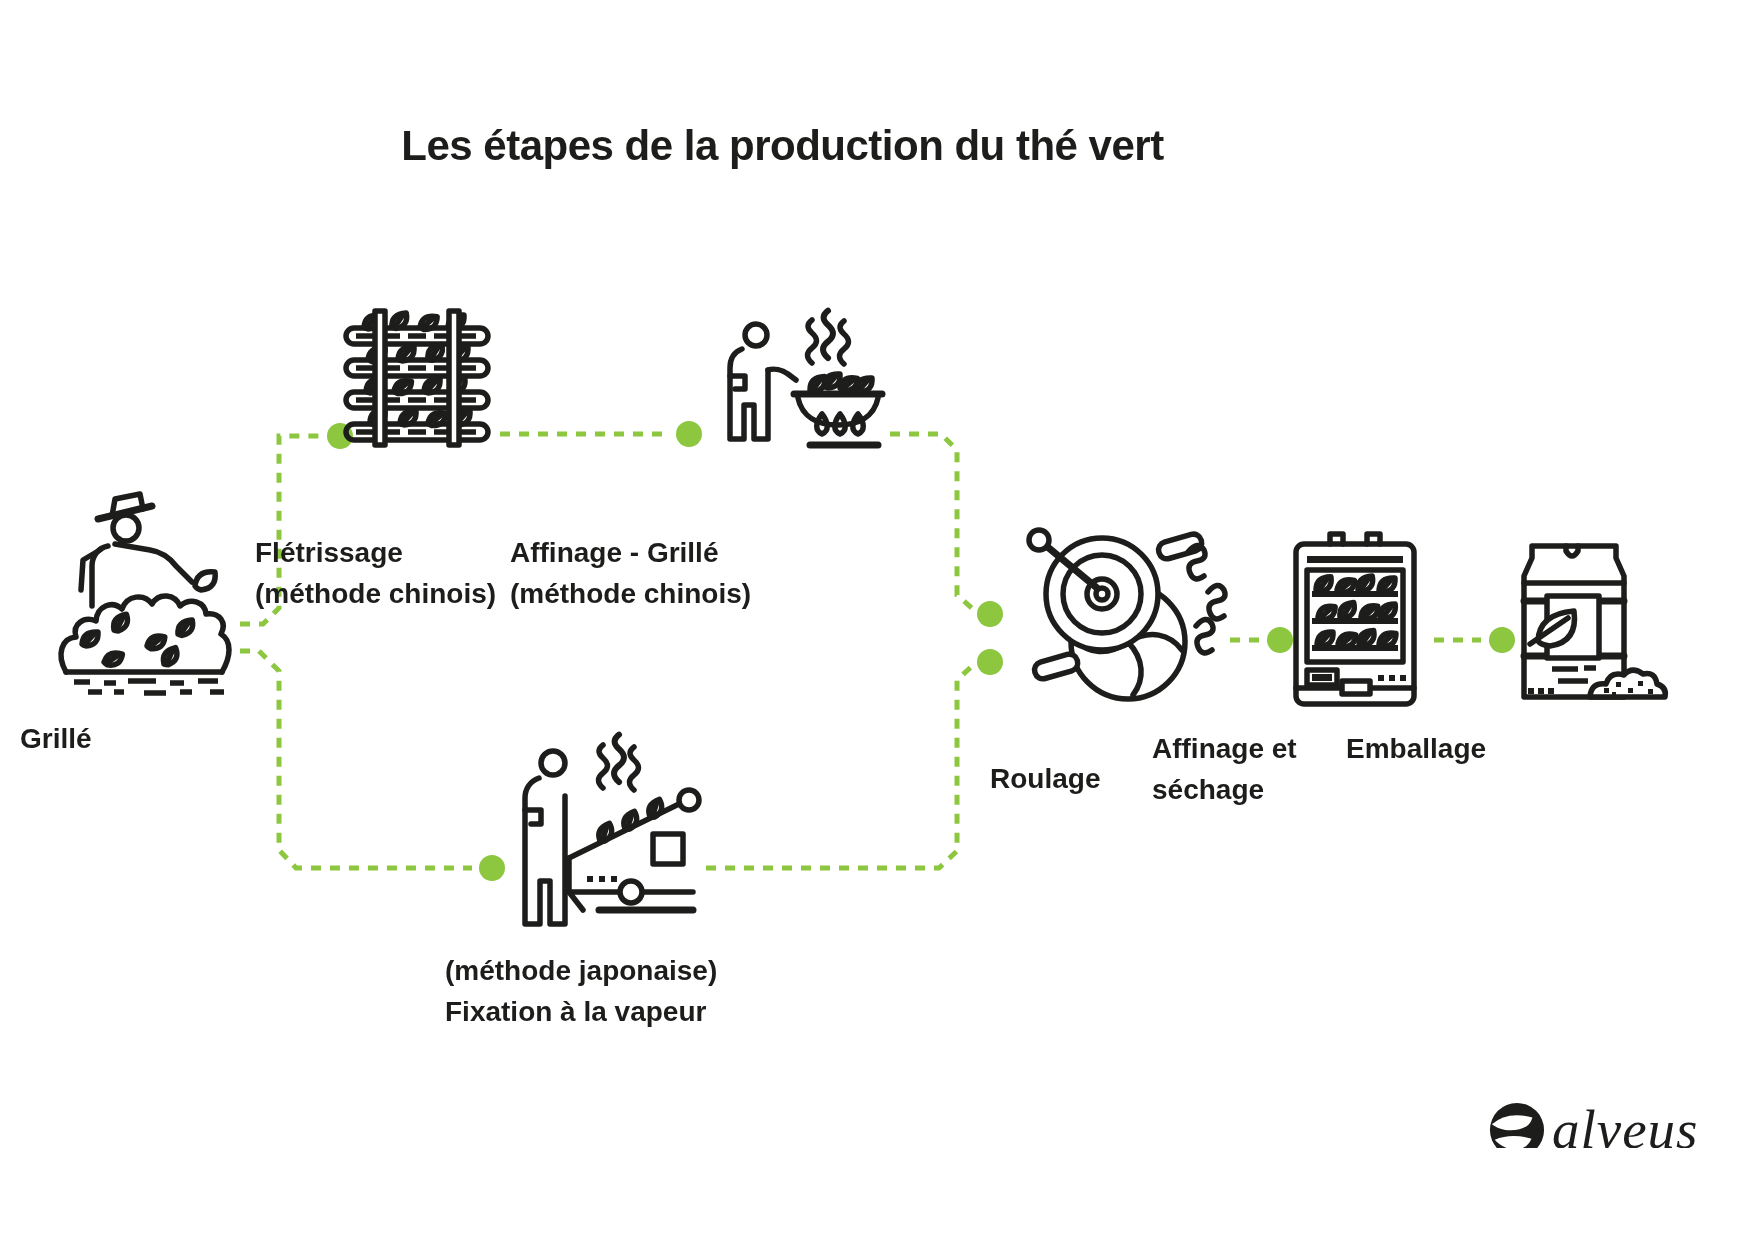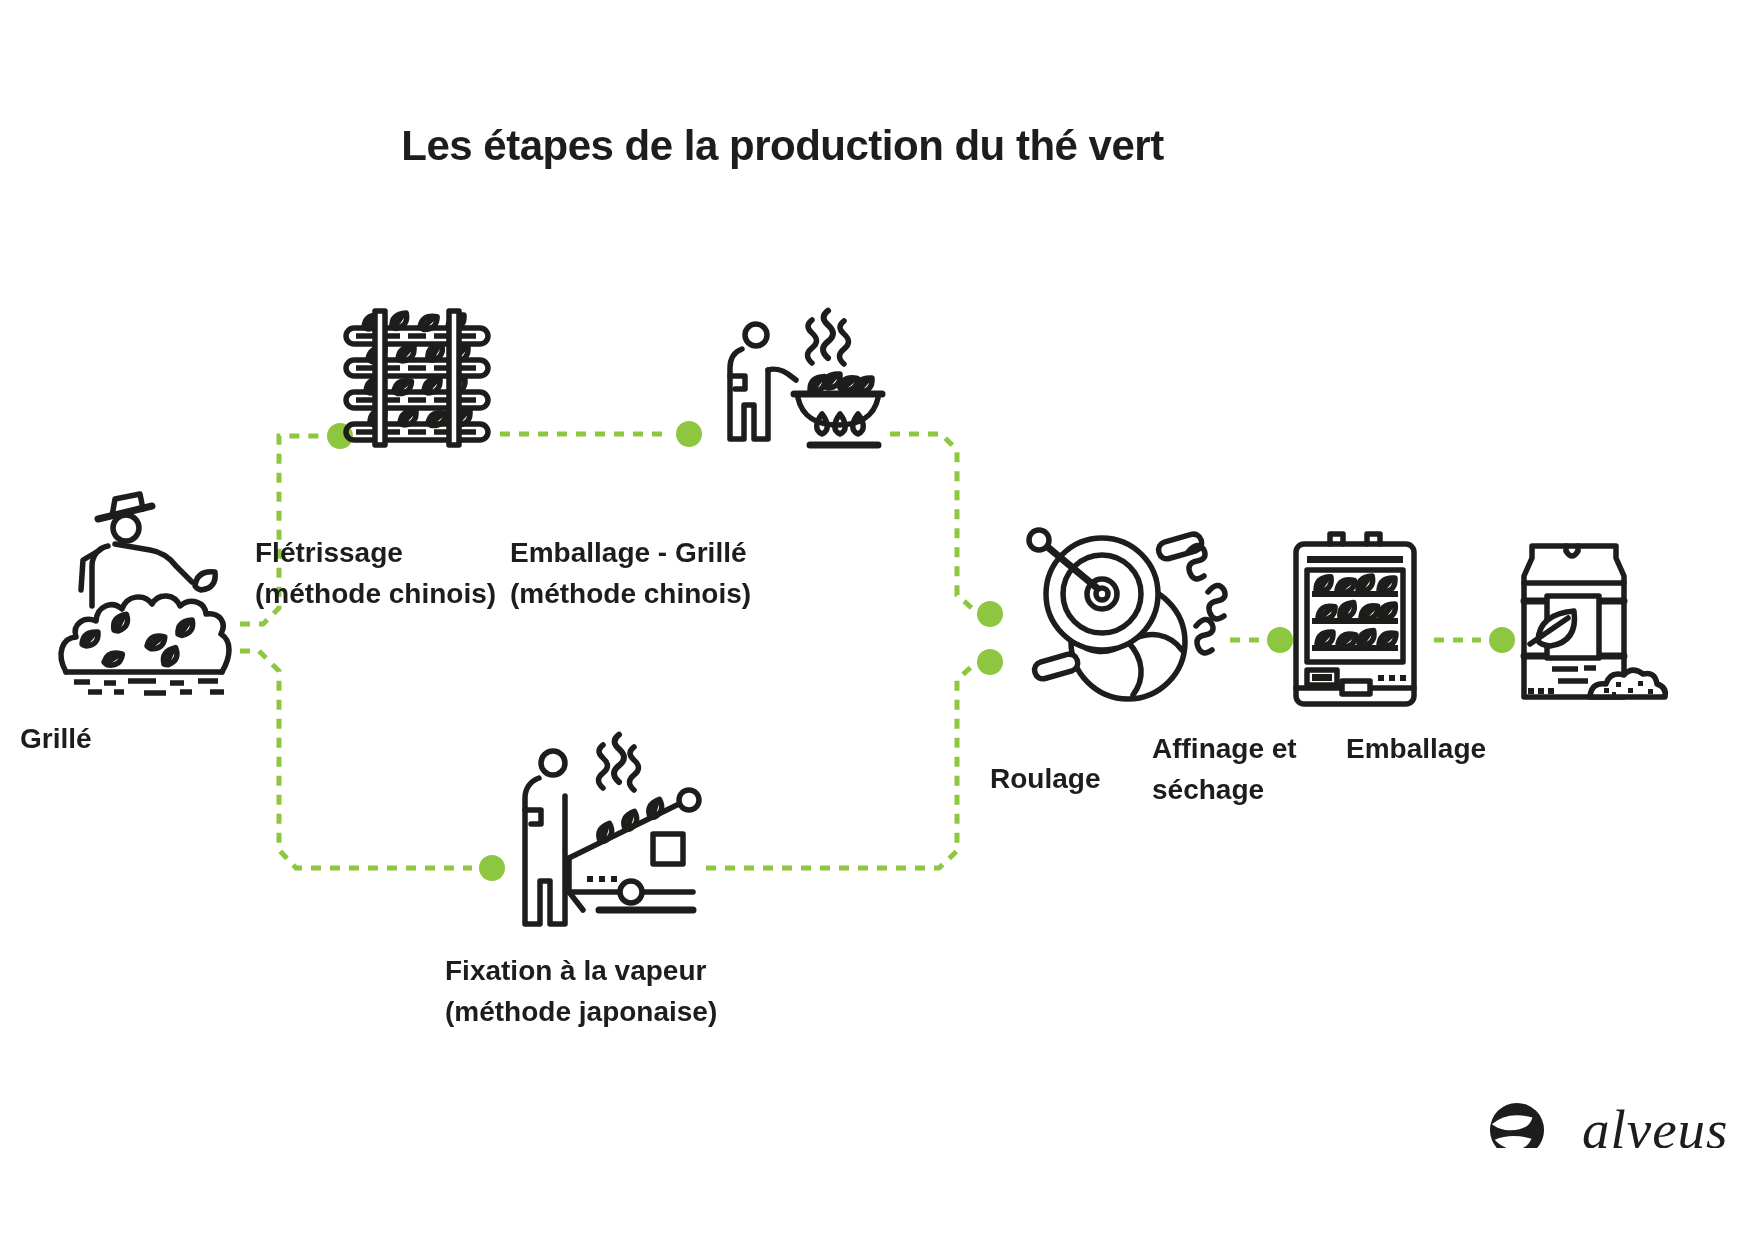--- a/index.html
+++ b/index.html
@@ -13,21 +13,21 @@
   .flow path{stroke:#8dc63f;stroke-width:5;fill:none;stroke-dasharray:10 9;stroke-linecap:butt;}
   .flow circle{fill:#8dc63f;stroke:none;}
   svg.icon{position:absolute;overflow:visible;}
   .icon path,.icon circle,.icon rect,.icon line{stroke:#1d1d1b;stroke-width:5.5;fill:none;
          stroke-linejoin:round;stroke-linecap:round;}
   .icon .thick{stroke-width:7;}
   .icon .butt{stroke-linecap:butt;}
   .icon .fill{fill:#1d1d1b;stroke:none;}
   .icon .wfill{fill:#ffffff;}
   .logo-text{position:absolute;left:1552px;top:1098px;font-family:"Liberation Serif","DejaVu Serif",serif;
-         font-style:italic;font-size:55px;color:#1d1d1b;letter-spacing:1px;margin-left:30px;}
+         font-style:italic;font-size:55px;color:#1d1d1b;letter-spacing:1px;}
   .defs{position:absolute;width:0;height:0;}
 </style>
 </head>
 <body>
 
 <div class="canvas">
 
   <svg class="icon defs" aria-hidden="true">
     <defs>
       <g id="leaf">
@@ -124,21 +124,21 @@
     <use href="#leaf" transform="translate(100,72) rotate(-6)"></use>
     <use href="#leaf" transform="translate(114,68)"></use>
     <use href="#leaf" transform="translate(130,70) rotate(8)"></use>
     <use href="#leaf" transform="translate(146,72)"></use>
     <use href="#flame" transform="translate(112,96)"></use>
     <use href="#flame" transform="translate(130,96)"></use>
     <use href="#flame" transform="translate(148,96)"></use>
     <path class="thick" d="M100 127 H168"></path>
   </svg>
   <div class="label" style="left:510px;top:532px;width:310px">
-    <div>Emballage - Grillé</div>
+    <div>Affinage - Grillé</div>
     <div>(méthode chinois)</div>
   </div>
 
   <svg class="icon" style="left:503px;top:740px" width="195" height="195" viewBox="0 0 195 195">
     <circle cx="50" cy="23" r="12"></circle>
     <path d="M36 38 C27 41 22 49 22 58 L22 184 H37 V141 H47 V184 H62 V56"></path>
     <path d="M22 70 H38 V84 H28"></path>
     <use href="#steam" transform="translate(100,48)"></use>
     <use href="#steam" transform="translate(116,42) scale(1.1)"></use>
     <use href="#steam" transform="translate(131,50)"></use>
@@ -148,22 +148,22 @@
     <use href="#leaf" transform="translate(147,77) rotate(-25)"></use>
     <circle class="wfill" cx="186" cy="60" r="10"></circle>
     <path d="M66 118 V152 H190"></path>
     <rect x="150" y="94" width="30" height="30"></rect>
     <path class="fill" d="M84 136h6v6h-6z M96 136h6v6h-6z M108 136h6v6h-6z"></path>
     <circle class="wfill" cx="128" cy="152" r="11"></circle>
     <path d="M66 152 L80 170"></path>
     <path class="thick" d="M96 170 H190"></path>
   </svg>
   <div class="label" style="left:445px;top:950px;width:360px">
+    <div>(méthode japonaise)</div>
     <div>Fixation à la vapeur</div>
-    <div>(méthode japonaise)</div>
   </div>
 
   <svg class="icon" style="left:1012px;top:530px" width="215" height="185" viewBox="0 0 215 185">
     <circle cx="116" cy="112" r="57"></circle>
     <path d="M116 112 C138 99 158 104 170 120 M116 112 C132 129 133 149 121 165 M116 112 C96 126 76 124 64 110 M116 112 C101 94 100 75 112 58"></path>
     <rect class="wfill" x="146" y="8" width="44" height="17" rx="8" transform="rotate(-16 168 16)"></rect>
     <rect class="wfill" x="22" y="128" width="44" height="17" rx="8" transform="rotate(-16 44 136)"></rect>
     <circle class="wfill" cx="90" cy="64" r="56"></circle>
     <circle cx="90" cy="64" r="39"></circle>
     <circle cx="90" cy="64" r="15"></circle>

